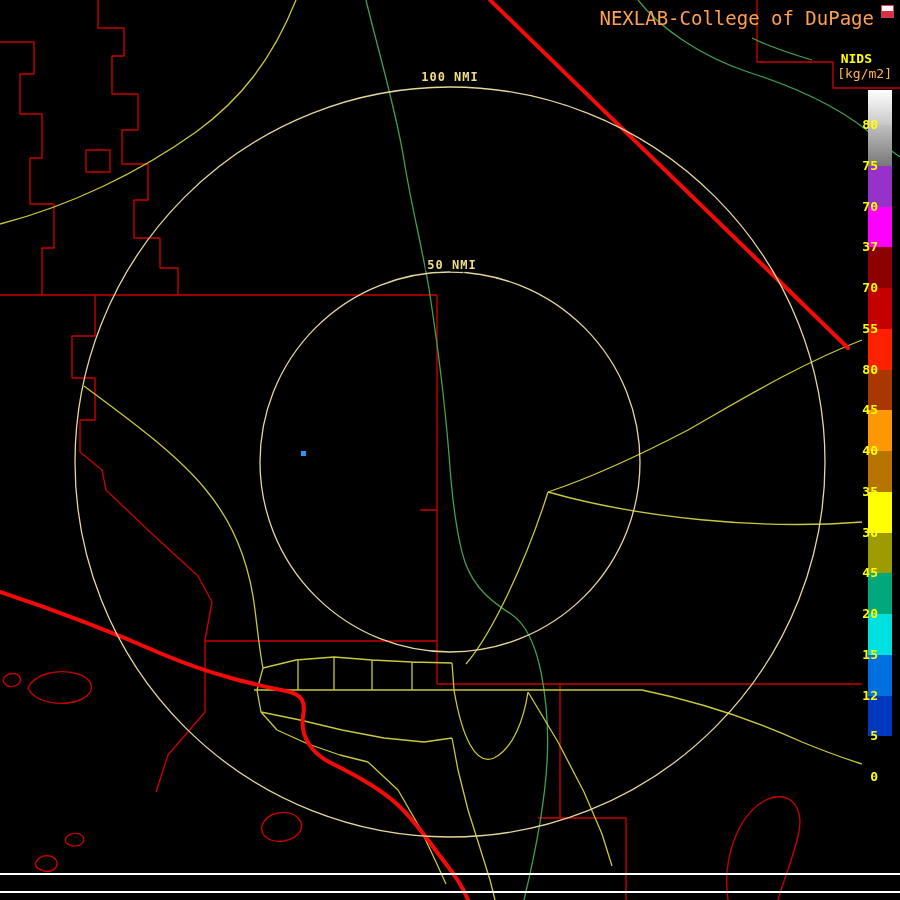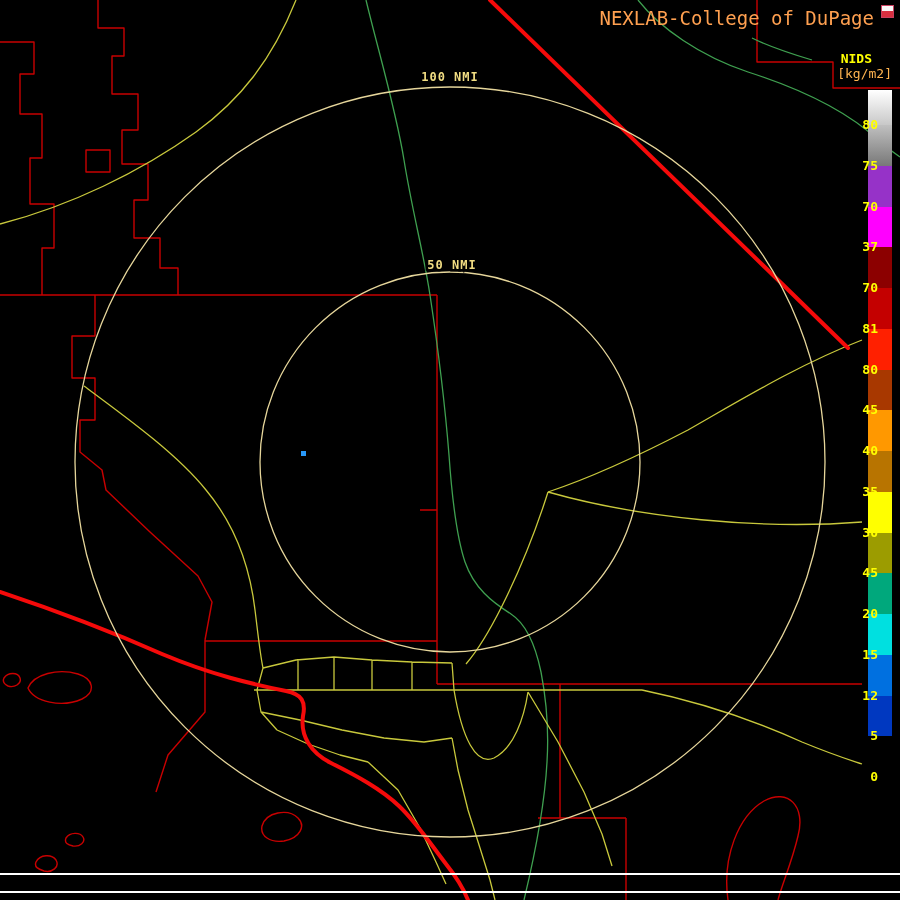--- a/index.html
+++ b/index.html
@@ -124,21 +124,21 @@
       <div class="cb-seg" style="height: 40.75px; background: rgb(0, 112, 224);"></div>
       <div class="cb-seg" style="height: 40.75px; background: rgb(0, 56, 192);"></div>
       <div class="cb-seg" style="height: 40.75px; background: rgb(0, 0, 0);"></div>
     </div>
   <div class="cb-labels" id="cb-labels">
       <div class="cb-label" style="top: 116px;">80</div>
       <div class="cb-label" style="top: 156.75px;">75</div>
       <div class="cb-label" style="top: 197.5px; text-align: right;">70</div>
       <div class="cb-label" style="top: 238.25px;">37</div>
       <div class="cb-label" style="top: 279px;">70</div>
-      <div class="cb-label" style="top: 319.75px;">81</div>
+      <div class="cb-label" style="top: 319.75px;">55</div>
       <div class="cb-label" style="top: 360.5px;">80</div>
       <div class="cb-label" style="top: 401.25px;">45</div>
       <div class="cb-label" style="top: 442px;">40</div>
       <div class="cb-label" style="top: 482.75px;">35</div>
       <div class="cb-label" style="top: 523.5px;">30</div>
       <div class="cb-label" style="top: 564.25px;">45</div>
       <div class="cb-label" style="top: 605px;">20</div>
       <div class="cb-label" style="top: 645.75px;">15</div>
       <div class="cb-label" style="top: 686.5px;">12</div>
       <div class="cb-label" style="top: 727.25px;">5</div>

